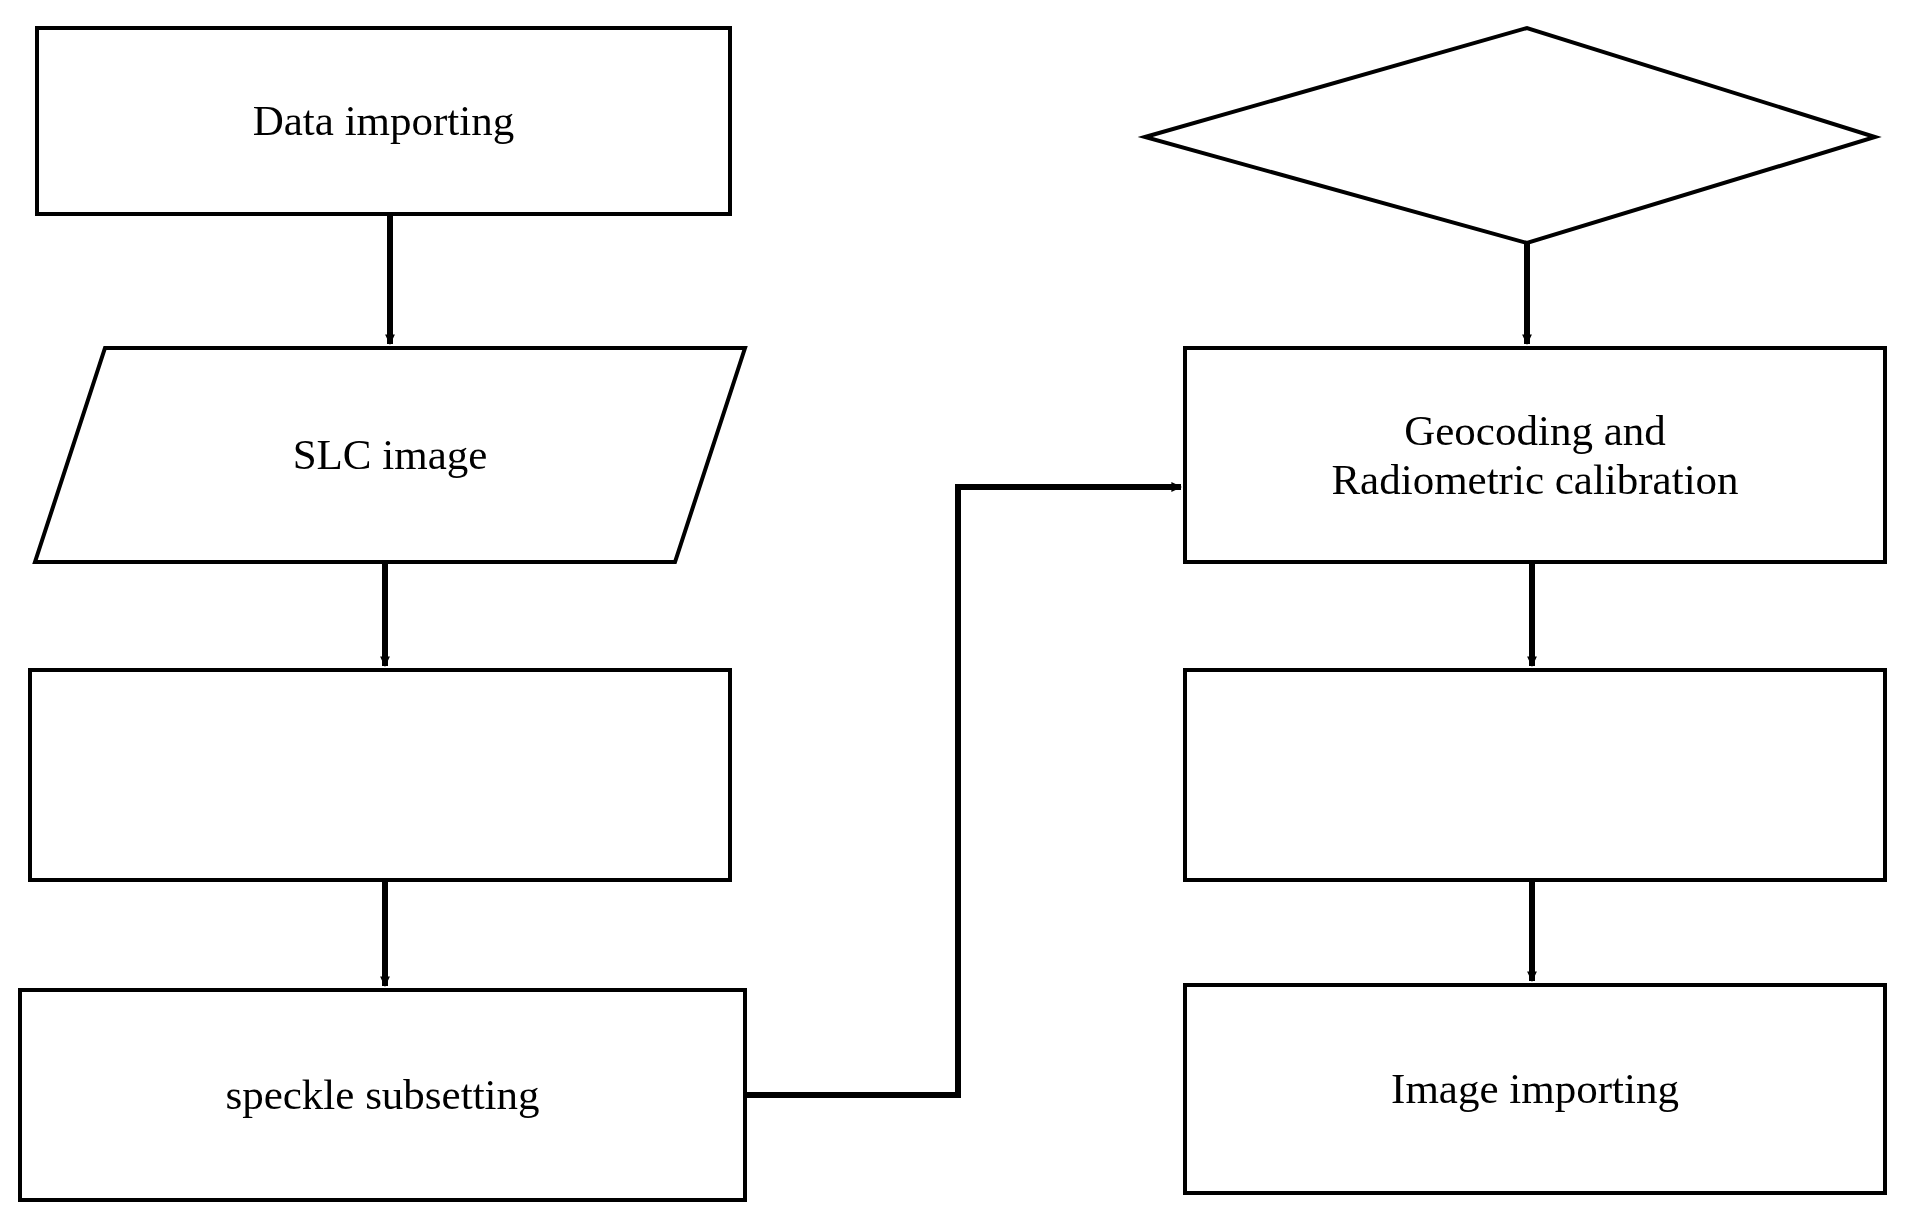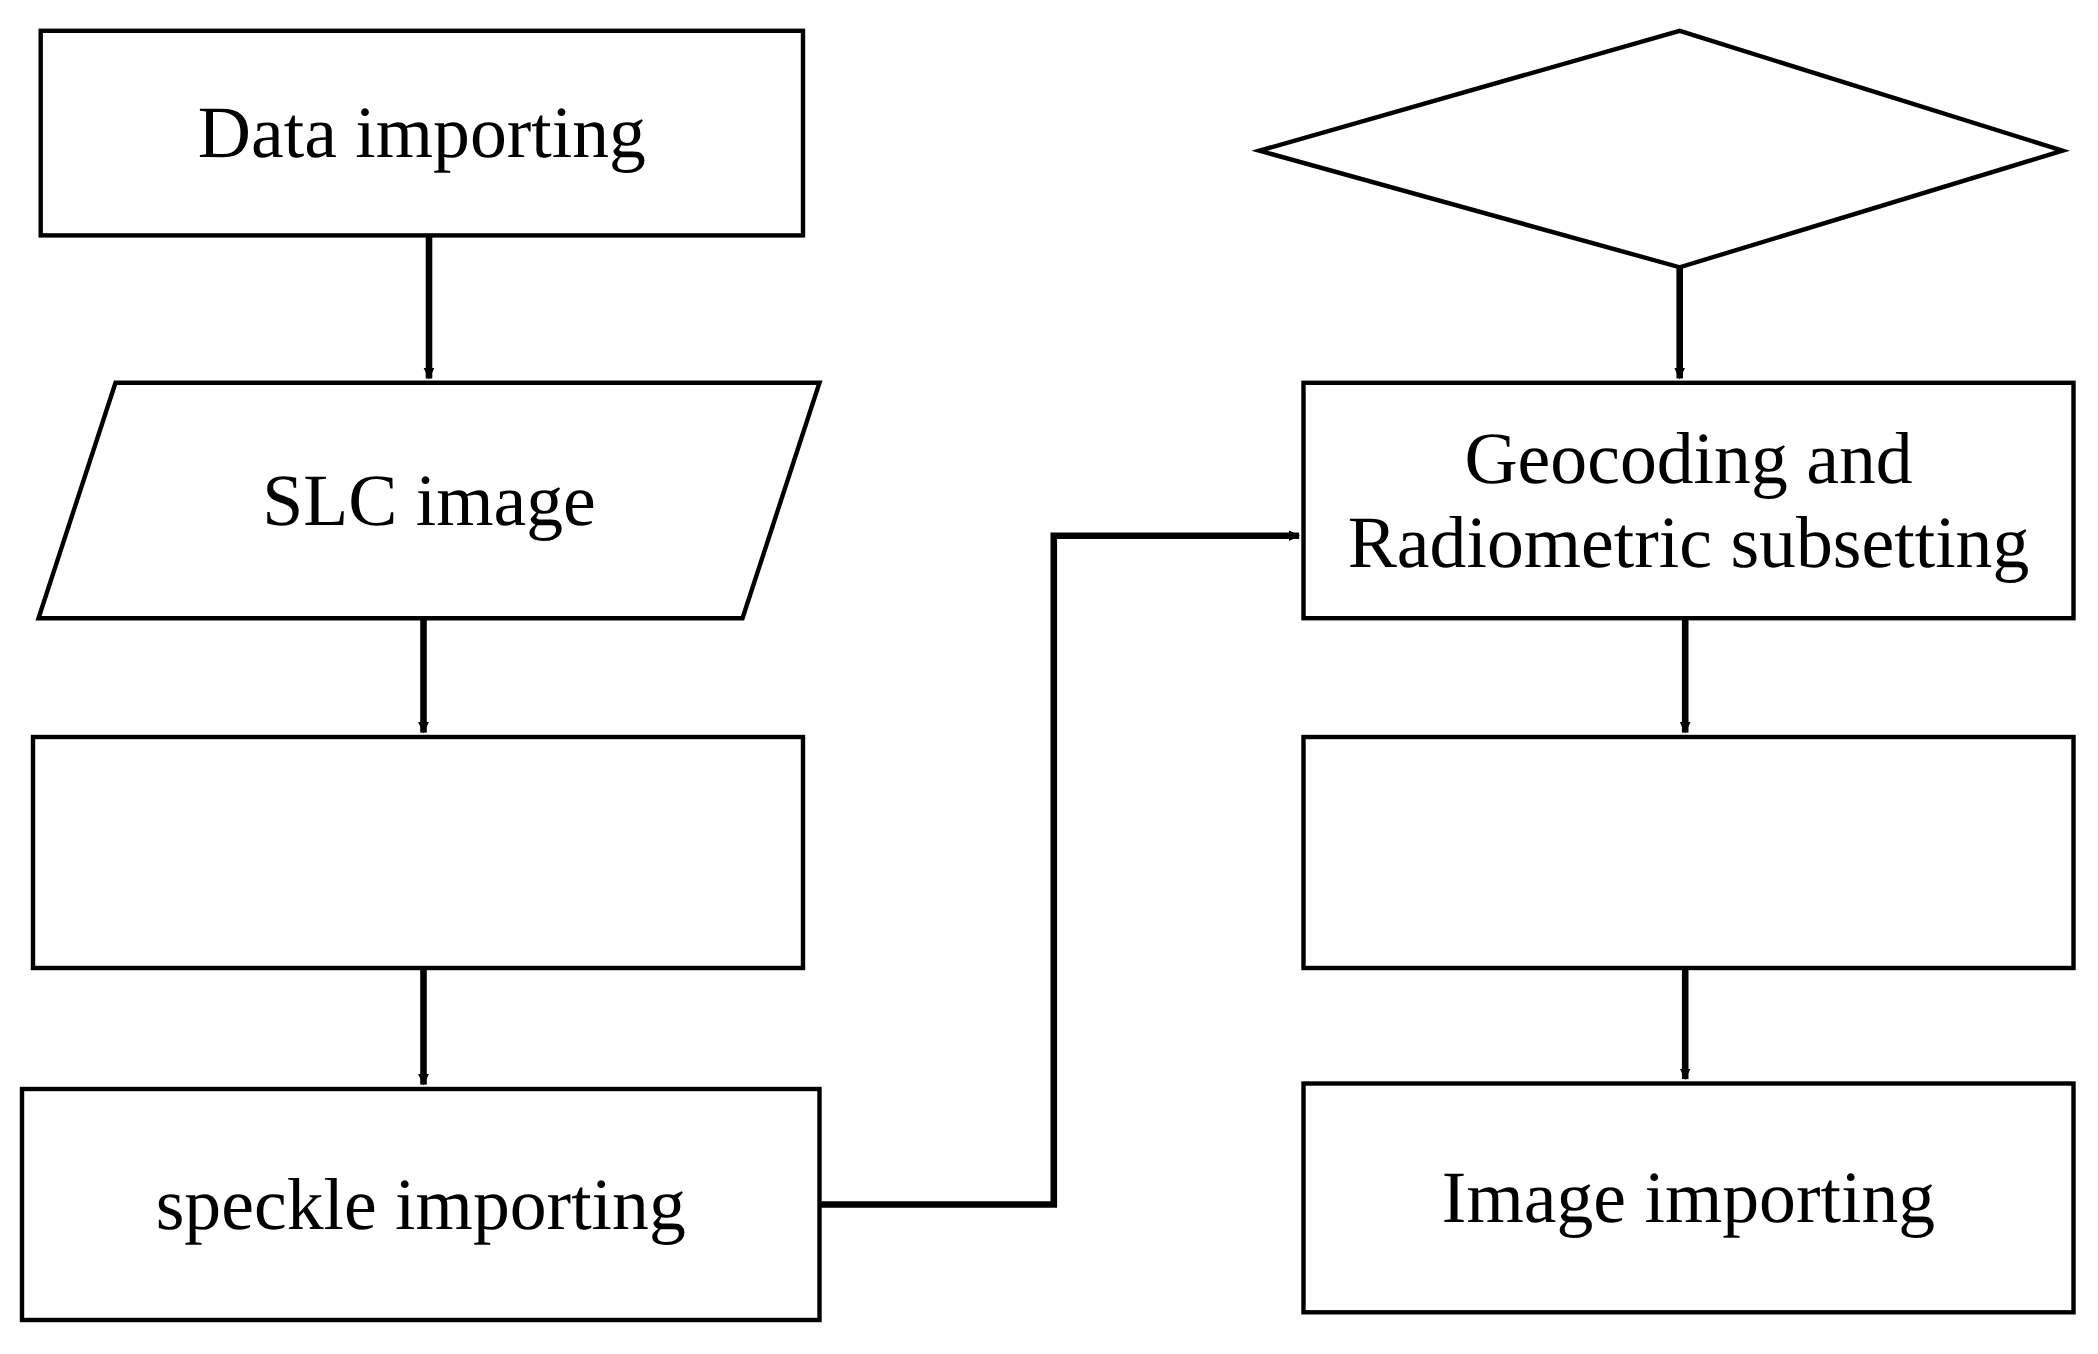--- a/index.html
+++ b/index.html
@@ -23,21 +23,21 @@
     height: 1231px;
   }
   .node-label {
     position: absolute;
     display: flex;
     align-items: center;
     justify-content: center;
     text-align: center;
     color: #000000;
     font-family: "Liberation Serif", "DejaVu Serif", serif;
-    font-size: 67px;
+    font-size: 43px;
     line-height: 1.14;
     letter-spacing: 0px;
     white-space: pre-line;
     pointer-events: none;
   }
 </style>
 </head>
 <body>
 
 <div id="canvas">
@@ -78,22 +78,22 @@
     <line x1="1532" y1="880" x2="1532" y2="981" stroke="#000000" stroke-width="6" marker-end="url(#arrowhead)"></line>
 
     <path d="M 745 1095 L 958 1095 L 958 487 L 1181 487" fill="none" stroke="#000000" stroke-width="6" marker-end="url(#arrowhead)"></path>
   </svg>
 
   <div class="node-label" style="left:37px; top:28px; width:693px; height:186px;">Data importing</div>
 
   <div class="node-label" style="left:50px; top:348px; width:680px; height:214px;">SLC image</div>
 
 
-  <div class="node-label" style="left:20px; top:990px; width:725px; height:210px;">speckle importing</div>
+  <div class="node-label" style="left:20px; top:990px; width:725px; height:210px;">speckle subsetting</div>
 
 
   <div class="node-label" style="left:1185px; top:348px; width:700px; height:214px;">Geocoding and
-Radiometric subsetting</div>
+Radiometric calibration</div>
 
 
   <div class="node-label" style="left:1185px; top:985px; width:700px; height:208px;">Image importing</div>
 
 </div>
 
 </body></html>

